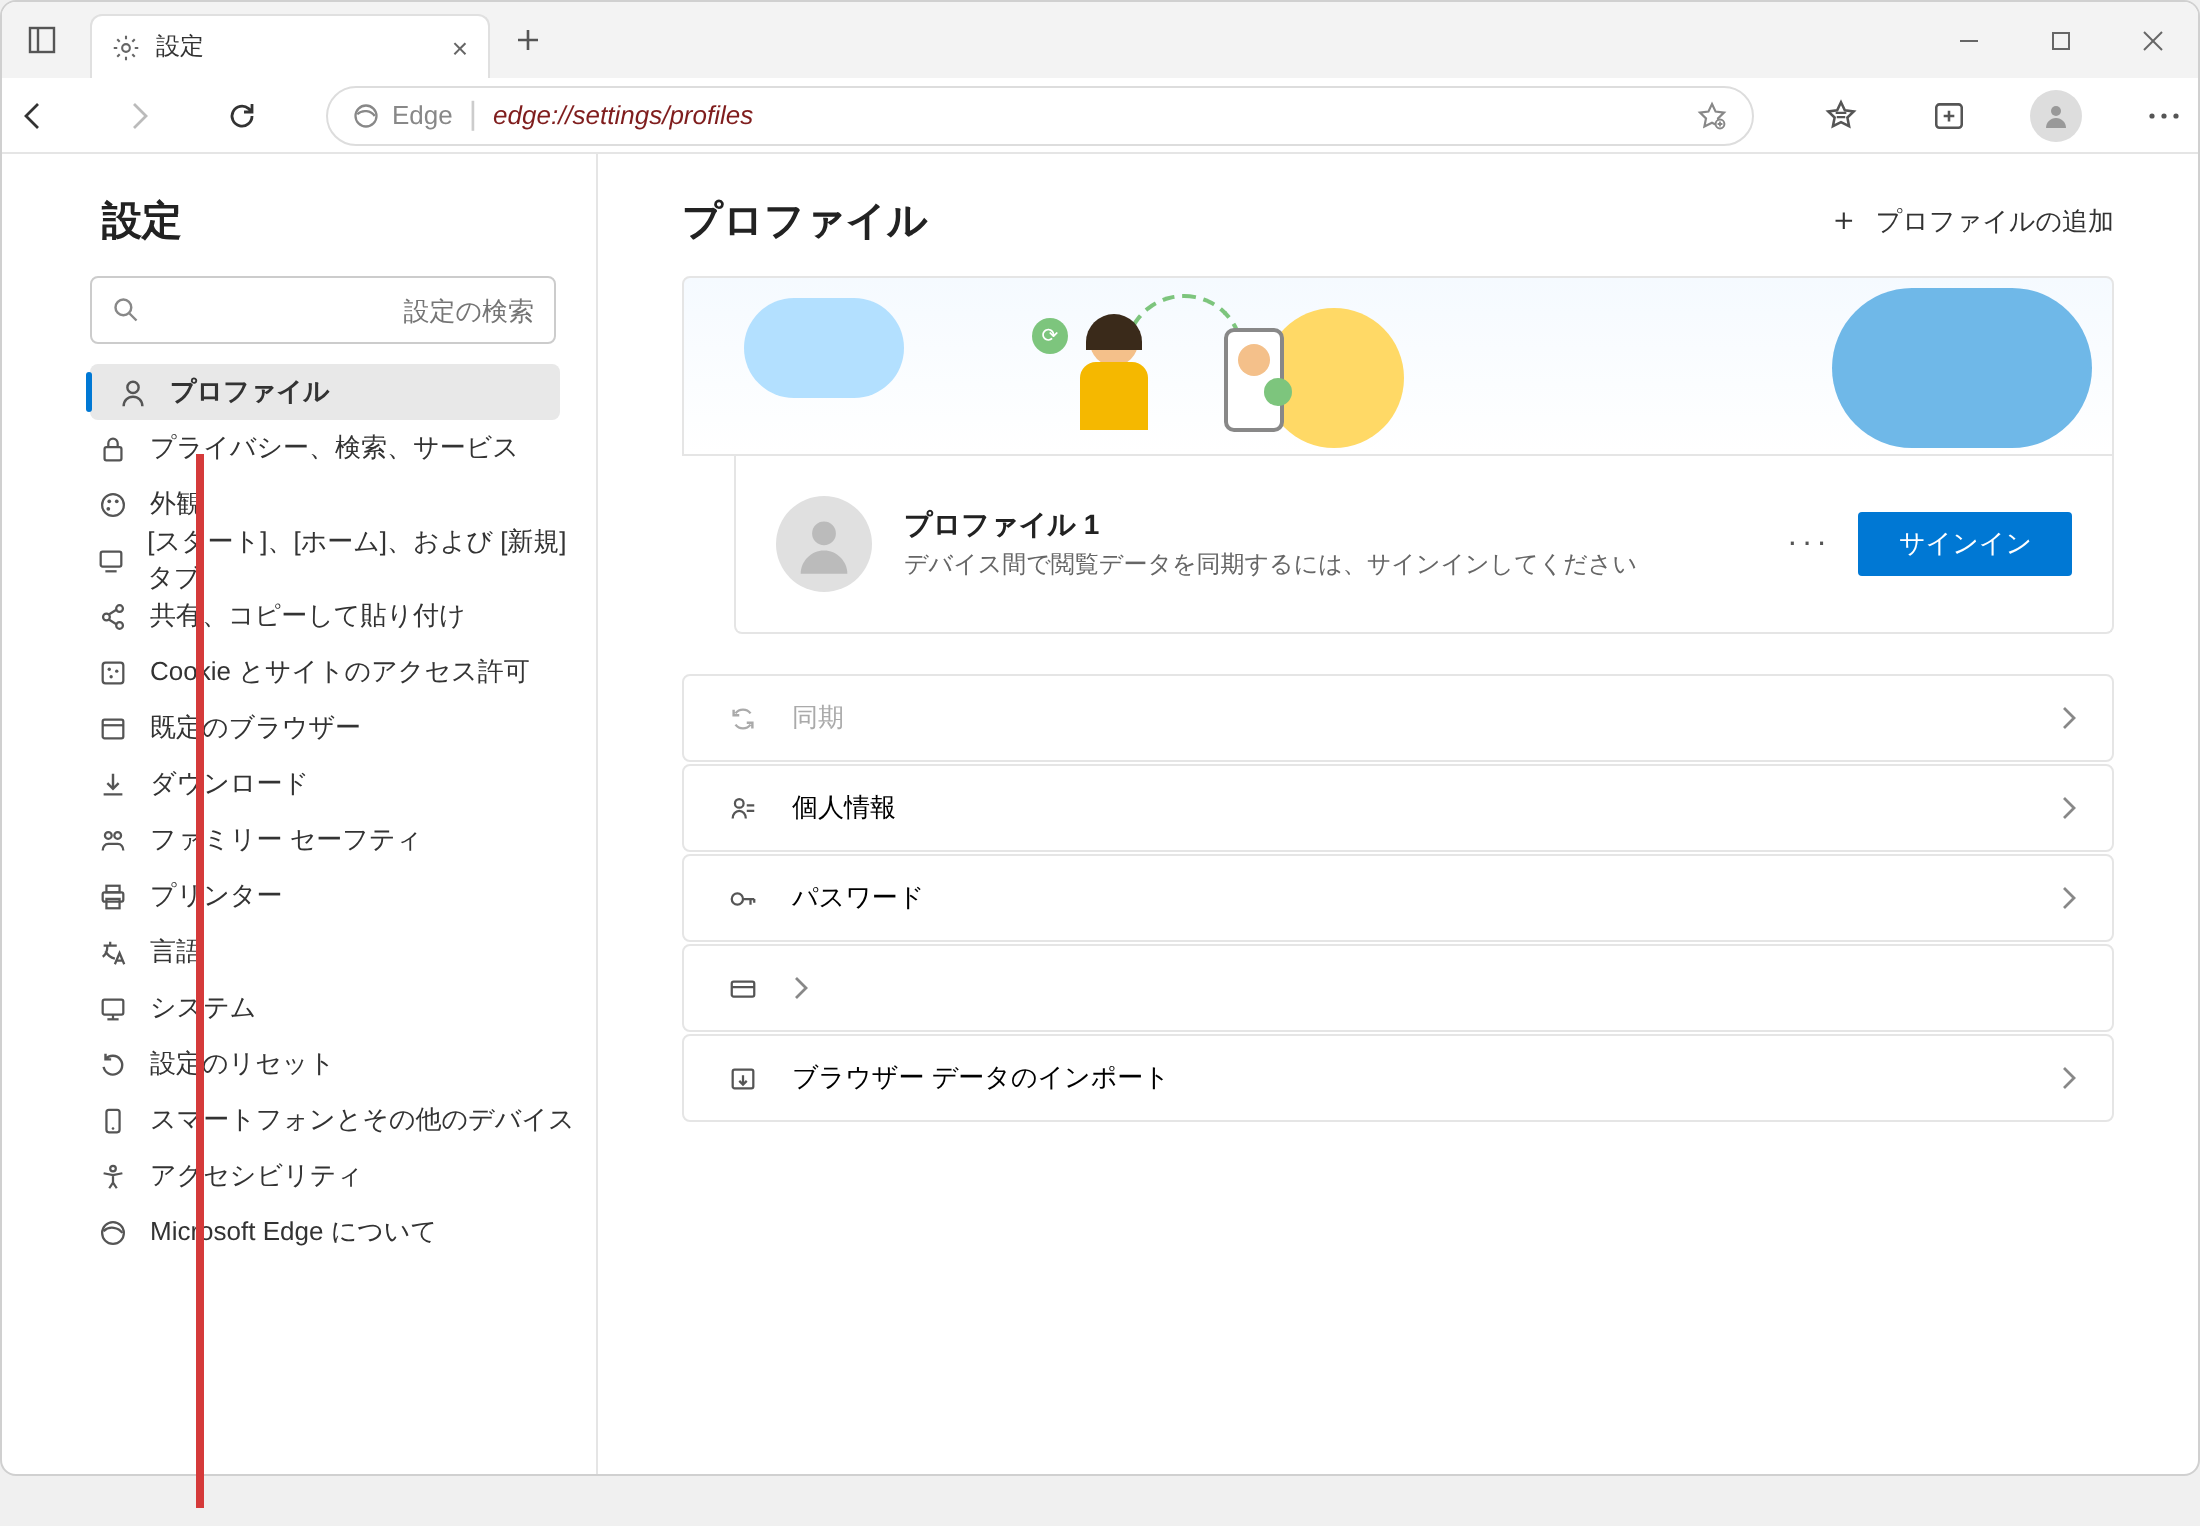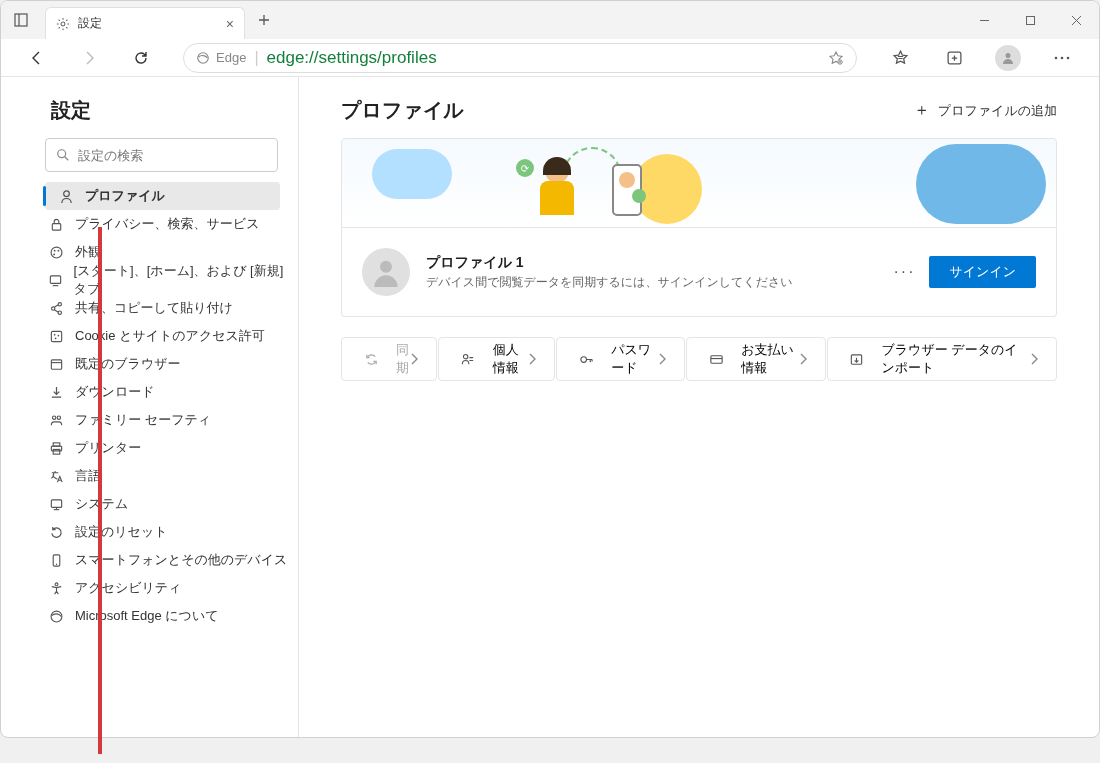--- a/index.html
+++ b/index.html
@@ -11,63 +11,63 @@
 .tab-panel-btn { width: 40px; height: 38px; display: flex; align-items: center; justify-content: center; color: #555; }
 .tab { height: 32px; background: #fff; border-radius: 6px 6px 0 0; margin-top: 6px; margin-left: 4px; display: flex; align-items: center; padding: 0 10px; min-width: 200px; border: 1px solid #e0e0e0; border-bottom: none; }
 .tab .tab-icon { margin-right: 8px; color: #666; }
 .tab .tab-title { flex: 1; font-size: 12px; color: #333; }
 .tab .tab-close { color: #666; font-size: 14px; cursor: pointer; }
 .newtab-btn { width: 30px; height: 30px; display: flex; align-items: center; justify-content: center; color: #555; margin-left: 4px; }
 .window-controls { margin-left: auto; display: flex; }
 .window-controls div { width: 46px; height: 38px; display: flex; align-items: center; justify-content: center; color: #666; }
 
 
-.toolbar { height: 38px; background: #fff; display: flex; align-items: center; padding: 0 20px; border-bottom: 1px solid #e5e5e5; gap: 20px; }
+.toolbar { height: 38px; background: #fff; display: flex; align-items: center; padding: 0 0; border-bottom: 1px solid #e5e5e5; gap: 20px; }
 .nav-btn { width: 32px; height: 32px; display: flex; align-items: center; justify-content: center; color: #555; border-radius: 4px; }
 .nav-btn.disabled { color: #bbb; }
 .addrbar { flex: 1; height: 30px; border: 1px solid #ddd; border-radius: 15px; display: flex; align-items: center; padding: 0 12px; margin: 0 6px; }
 .addrbar .edge-icon { color: #888; margin-right: 6px; }
 .addrbar .edge-label { color: #888; font-size: 13px; margin-right: 8px; }
 .addrbar .sep { color: #ccc; margin-right: 8px; }
-.addrbar .url { color: #15803d; font-size: 17px; flex: 1; }
+.addrbar .url { color: #7f1d1d; font-size: 13px; flex: 1; font-style: italic; }
 .addrbar .star { color: #888; }
 .tool-icon { width: 34px; height: 32px; display: flex; align-items: center; justify-content: center; color: #555; }
 .profile-avatar-sm { width: 26px; height: 26px; border-radius: 50%; background: #ddd; display: flex; align-items: center; justify-content: center; color: #888; }
 
 
 .content { display: flex; height: calc(100% - 76px); }
 .sidebar { width: 298px; border-right: 1px solid #e5e5e5; padding: 20px 0 0 0; }
 .sidebar-title { font-size: 20px; font-weight: 600; padding: 0 0 14px 50px; color: #222; }
 .search-box { margin: 0 20px 10px 44px; height: 34px; border: 1px solid #ccc; border-radius: 4px; display: flex; align-items: center; padding: 0 10px; background: #fff; }
 .search-box .search-icon { color: #888; margin-right: 8px; }
-.search-box input { border: none; outline: none; font-size: 13px; flex: 1; color: #15803d; }
+.search-box input { border: none; outline: none; font-size: 13px; flex: 1; color: #15803d; text-align: right; }
 .sidebar-items { margin-top: 6px; }
 .sidebar-item { display: flex; align-items: center; height: 28px; padding: 0 0 0 44px; font-size: 13px; color: #333; cursor: pointer; position: relative; }
 .sidebar-item.active { background: #e8e8e8; font-weight: 600; border-radius: 4px; margin: 0 18px 0 44px; padding-left: 0; }
 .sidebar-item.active::before { content: ''; position: absolute; left: -2px; top: 4px; bottom: 4px; width: 3px; background: #0078d4; border-radius: 2px; }
 .sidebar-item .nav-icon { width: 22px; margin-right: 8px; color: #555; display: flex; justify-content: center; }
 .sidebar-item.active .nav-icon { margin-left: 10px; }
 
 
 .main { flex: 1; padding: 20px 42px; overflow: auto; }
 .main-header { display: flex; align-items: center; margin-bottom: 14px; }
 .main-header h1 { font-size: 20px; font-weight: 600; color: #222; flex: 1; }
 .add-profile { display: flex; align-items: center; font-size: 13px; color: #333; cursor: pointer; }
 .add-profile .plus { margin-right: 8px; font-size: 16px; }
 
 .banner { height: 90px; background: linear-gradient(to bottom, #f5faff, #fff); border: 1px solid #e5e5e5; border-top-left-radius: 4px; border-top-right-radius: 4px; position: relative; overflow: hidden; }
-.profile-card { border: 1px solid #e5e5e5; border-top: none; border-bottom-left-radius: 4px; border-bottom-right-radius: 4px; padding: 20px; display: flex; align-items: center; margin-bottom: 20px; }
+.profile-card { border: 1px solid #e5e5e5; border-top: none; border-bottom-left-radius: 4px; border-bottom-right-radius: 4px; padding: 20px; display: flex; align-items: center; margin-bottom: 20px; margin-left: 26px; }
 .avatar-lg { width: 48px; height: 48px; border-radius: 50%; background: #e0e0e0; margin-right: 16px; display: flex; align-items: center; justify-content: center; color: #999; }
 .profile-info { flex: 1; }
 .profile-name { font-size: 14px; font-weight: 600; color: #222; }
 .profile-desc { font-size: 12px; color: #666; margin-top: 2px; }
 .ellipsis { font-size: 16px; color: #555; margin-right: 14px; letter-spacing: 2px; cursor: pointer; }
 .signin-btn { background: #0078d4; color: #fff; border: none; padding: 7px 20px; font-size: 13px; border-radius: 2px; cursor: pointer; }
 
-.option-list { display: flex; gap: 1px; }
+.option-list { display: flex; flex-direction: column; gap: 1px; }
 .option-row { border: 1px solid #e5e5e5; border-radius: 4px; height: 44px; display: flex; align-items: center; padding: 0 18px; cursor: pointer; }
 .option-row:first-child .opt-label { color: #aaa; }
 .option-row:first-child .opt-icon { color: #aaa; }
 .option-row .opt-icon { width: 22px; margin-right: 14px; color: #555; display: flex; justify-content: center; }
 .option-row .opt-label { flex: 1; font-size: 13px; color: #000000; font-weight: 500; }
 .option-row .chevron { color: #888; }
 
 
 .red-line { position: absolute; left: 98px; top: 227px; width: 4px; height: 527px; background: #d53a3a; z-index: 100; }
 
@@ -450,21 +450,20 @@
               </svg>
             </span>
           </div>
           <div class="option-row">
             <span class="opt-icon">
               <svg width="15" height="15" viewBox="0 0 16 16">
                 <rect x="2" y="4" width="12" height="8" rx="1" fill="none" stroke="#555" stroke-width="1.2"></rect>
                 <line x1="2" y1="7" x2="14" y2="7" stroke="#555" stroke-width="1.2"></line>
               </svg>
             </span>
-            <span class="opt-label">お支払い情報</span>
             <span class="chevron">
               <svg width="8" height="12" viewBox="0 0 8 12">
                 <path d="M2 1l5 5-5 5" fill="none" stroke="#888" stroke-width="1.4"></path>
               </svg>
             </span>
           </div>
           <div class="option-row">
             <span class="opt-icon">
               <svg width="15" height="15" viewBox="0 0 16 16">
                 <rect x="2.5" y="3" width="11" height="10" rx="1" fill="none" stroke="#555" stroke-width="1.2"></rect>

